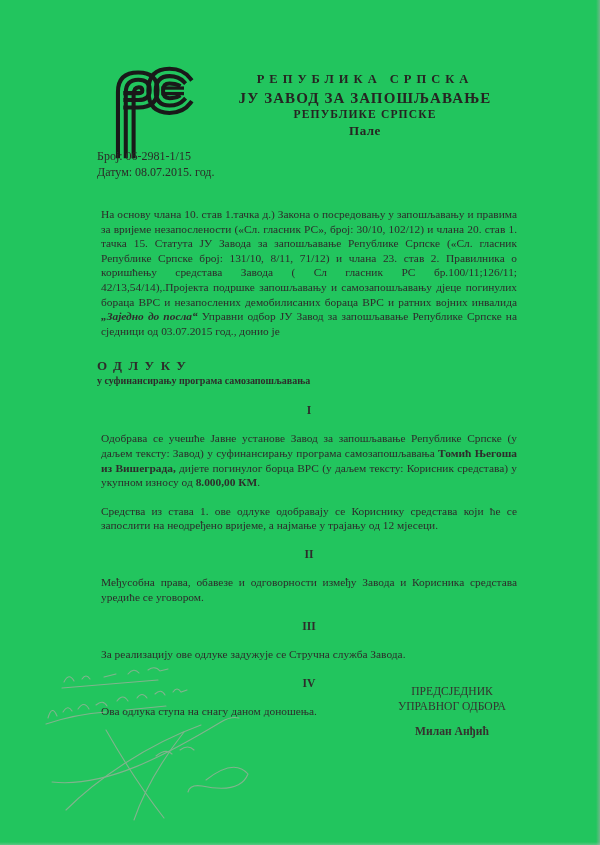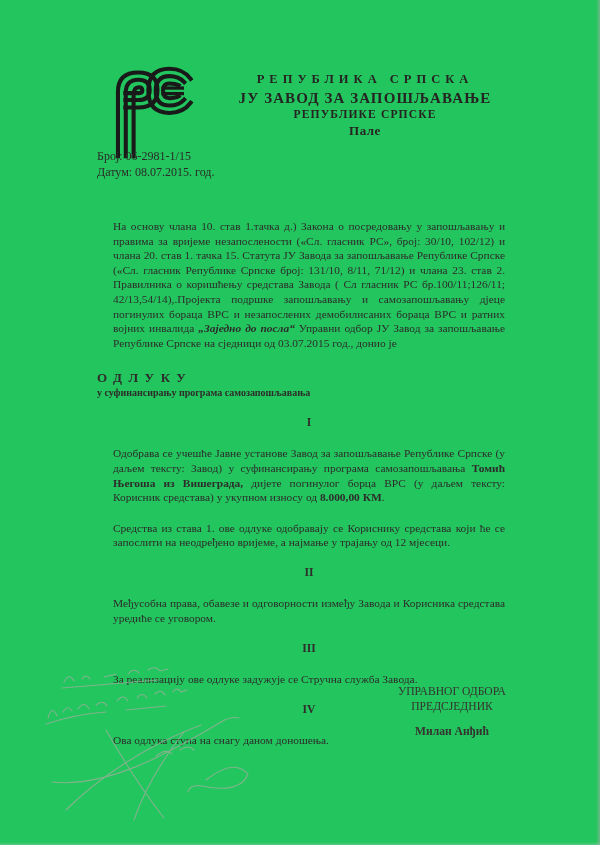--- a/index.html
+++ b/index.html
@@ -19,21 +19,21 @@
     font-weight:bold;color:#262422;}
   .head-line1{font-size:12.5px;letter-spacing:5px;white-space:nowrap;}
   .head-line2{font-size:15px;letter-spacing:1.1px;margin-top:3px;white-space:nowrap;}
   .head-line3{font-size:11.6px;letter-spacing:1.1px;margin-top:1px;}
   .head-line4{font-size:13px;letter-spacing:.5px;margin-top:2px;}
 
   .meta{position:absolute;left:97px;top:149px;font-size:12px;line-height:15.5px;color:#2c2a28;}
 
   .main{position:absolute;left:97px;top:203px;width:424px;font-size:11.4px;
     line-height:14.6px;color:#2e2c2b;}
-  .just{text-align:justify;margin:16px;}
+  .just{text-align:justify;margin:4px;}
   .b{font-weight:bold;}
   .bi{font-weight:bold;font-style:italic;}
 
   .decision{text-align:left;font-weight:bold;margin-top:21px;}
   .decision-title{font-size:13px;letter-spacing:6.5px;}
   .decision-sub{font-size:11.6px;line-height:14.8px;margin-top:3px;}
   .decision-sub2{font-size:10px;line-height:14.8px;}
 
   .marker{text-align:center;font-weight:bold;font-size:11.6px;margin:15px 0 13px;}
   .p-gap{margin-top:14px;}
@@ -110,20 +110,20 @@
 
       <path d="M30,150 C60,120 110,85 165,65"></path>
       <path d="M16,122 C70,128 130,95 185,62 q10,-6 18,-4"></path>
       <path d="M98,160 C110,125 130,95 148,72 M70,70 C90,105 110,135 128,158"></path>
       <path d="M170,120 q28,-22 42,-6 q-8,20 -46,12 q-12,-2 -14,6"></path>
       <path d="M120,96 q10,-8 16,-2 m8,-4 q8,-6 14,0"></path>
     </g>
   </svg>
 
   <div class="signature">
+    <div>ПРЕДСЈЕДНИК</div>
     <div>УПРАВНОГ ОДБОРА</div>
-    <div>ПРЕДСЈЕДНИК</div>
     <div class="name">Милан Анђић</div>
   </div>
 
   <div class="scan-edge-right"></div>
   <div class="scan-edge-bottom"></div>
 </div>
 
 </body></html>

